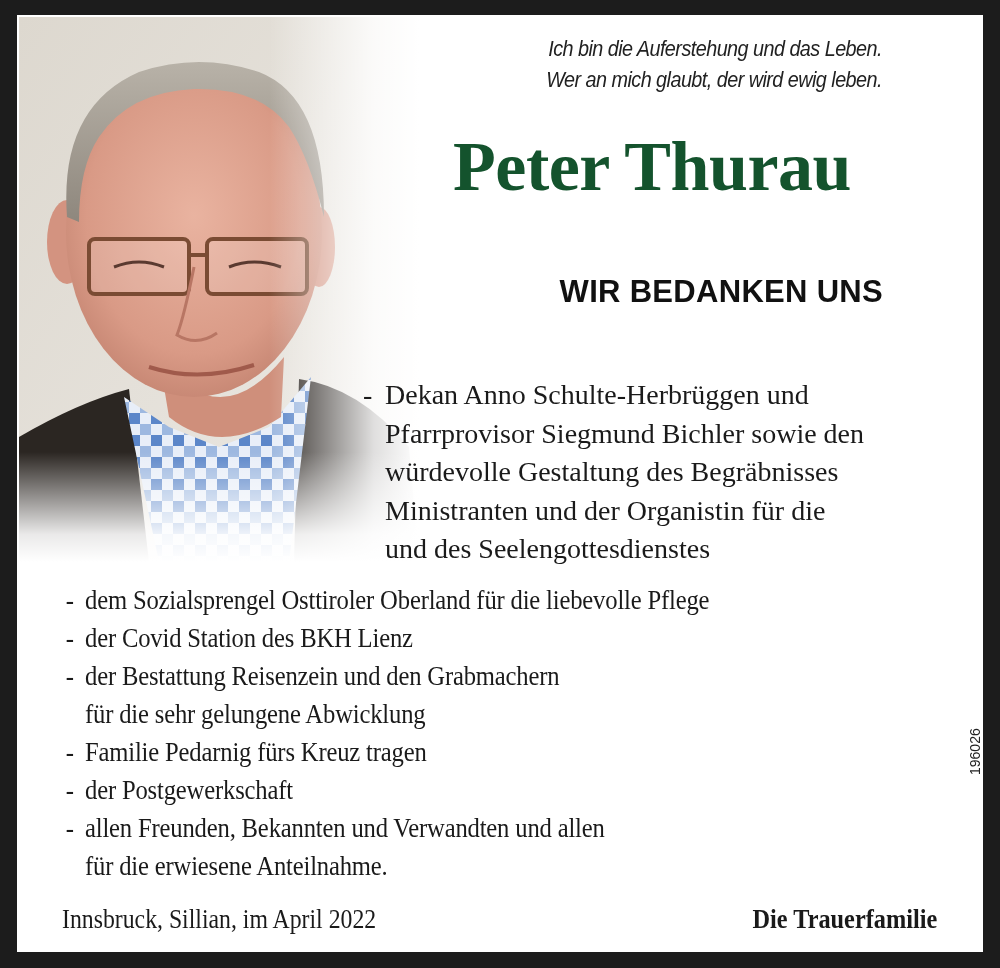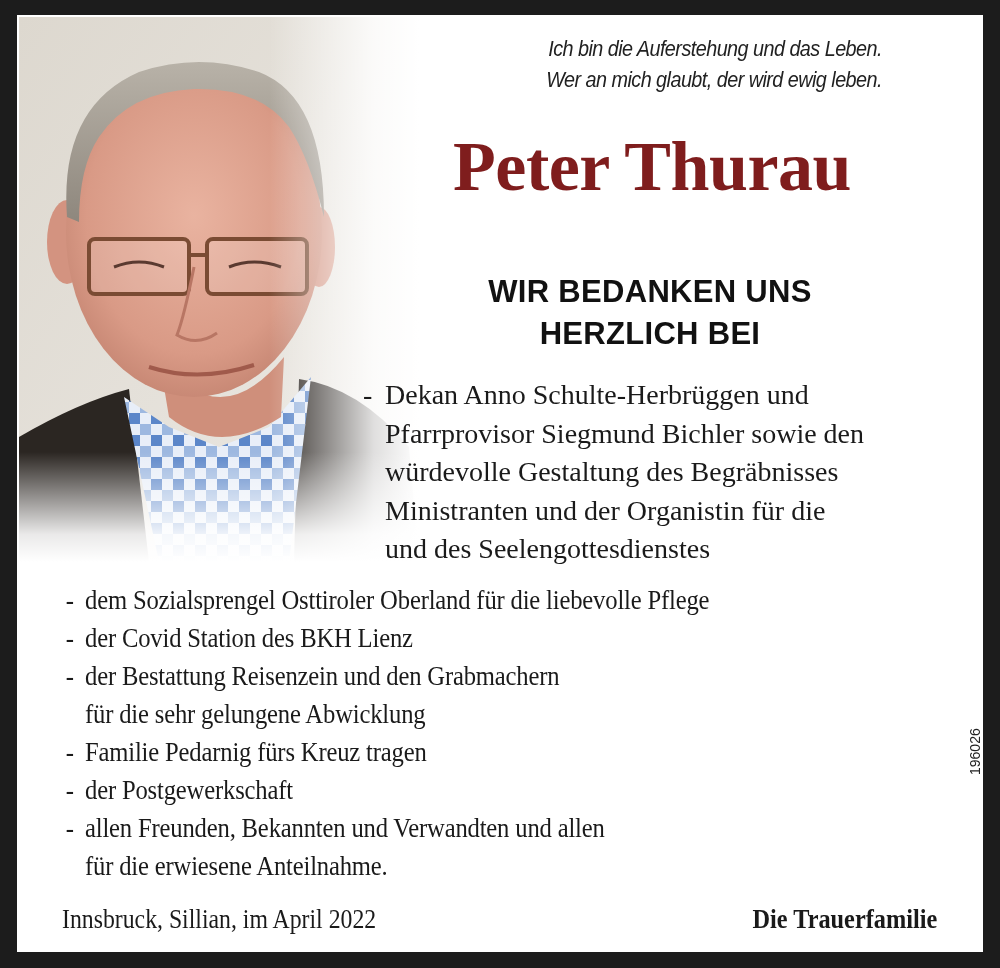--- a/index.html
+++ b/index.html
@@ -63,21 +63,21 @@
     
     .name {
       position: absolute;
       left: 400px; top: 112px;
       width: 470px;
       text-align: center;
       font-family: "Liberation Serif", serif;
       font-weight: bold;
       font-size: 70px;
       line-height: 80px;
-      color: #7f1d1d;
+      color: #14532d;
       letter-spacing: -0.5px;
       white-space: nowrap;
     }
     .dates {
       position: absolute;
       left: 400px; top: 196px;
       width: 470px;
       text-align: center;
       font-family: "Liberation Serif", serif;
       font-weight: bold;
@@ -85,21 +85,21 @@
       line-height: 34px;
       color: #1a1a1a;
       white-space: nowrap;
     }
     .dates .gap { display: inline-block; width: 28px; }
     
     .thanks-heading {
       position: absolute;
       left: 400px; top: 256px;
       width: 466px;
-      text-align: center;
+      text-align: right;
       font-family: "Liberation Sans", sans-serif;
       font-weight: bold;
       font-size: 31px;
       line-height: 42px;
       color: #111;
       letter-spacing: 0.3px;
     }
     .thanks-heading div { white-space: nowrap; }
     
     .item {
@@ -225,21 +225,20 @@
     <div class="verse">
       <div>Ich bin die Auferstehung und das Leben.</div>
       <div>Wer an mich glaubt, der wird ewig leben.</div>
     </div>
 
     <div class="name">Peter Thurau</div>
 
 
     <div class="thanks-heading">
       <div>WIR BEDANKEN UNS</div>
-      <div>HERZLICH BEI</div>
     </div>
 
     <div class="item item-first">
       <span class="dash">-</span>
       <span class="line">Dekan Anno Schulte-Herbrüggen und</span>
       <span class="line">Pfarrprovisor Siegmund Bichler sowie den</span>
       <span class="line">würdevolle Gestaltung des Begräbnisses</span>
       <span class="line">Ministranten und der Organistin für die</span>
       <span class="line">und des Seelengottesdienstes</span>
     </div>

